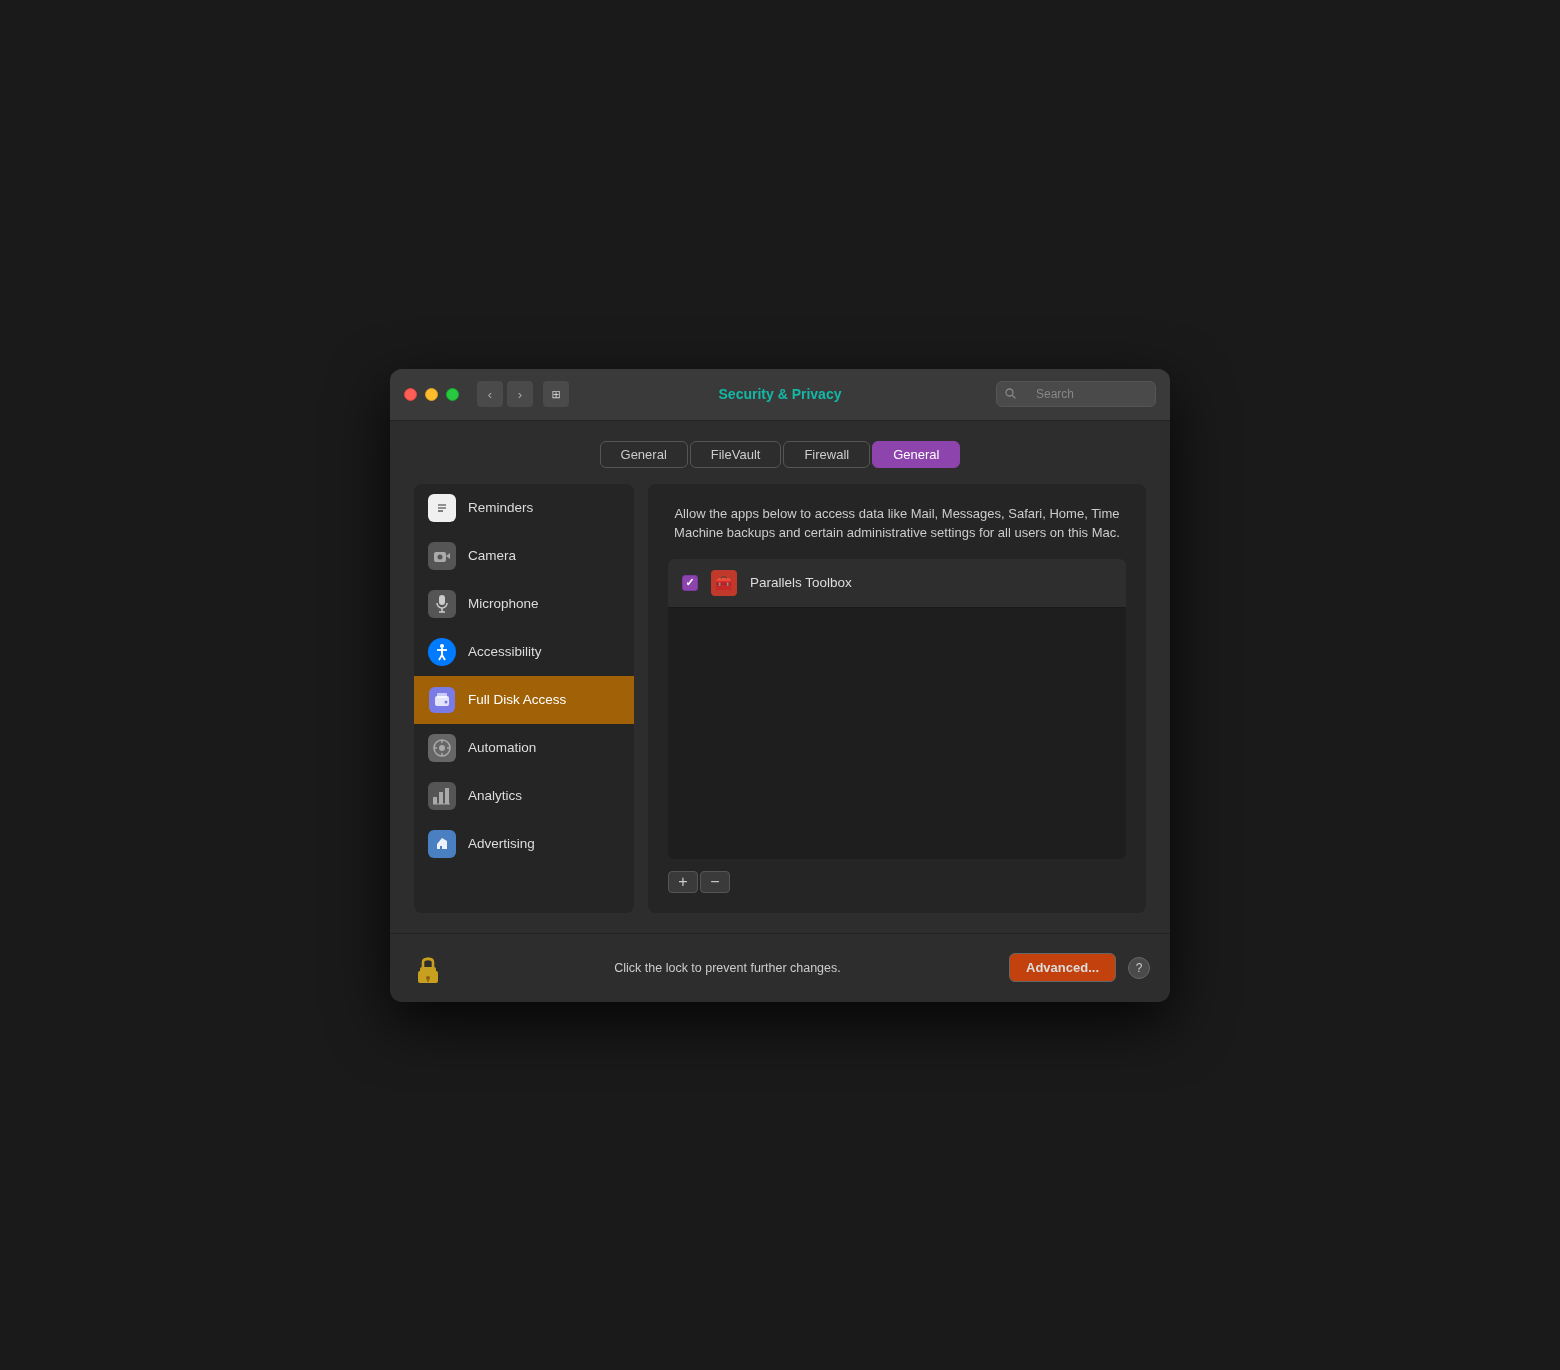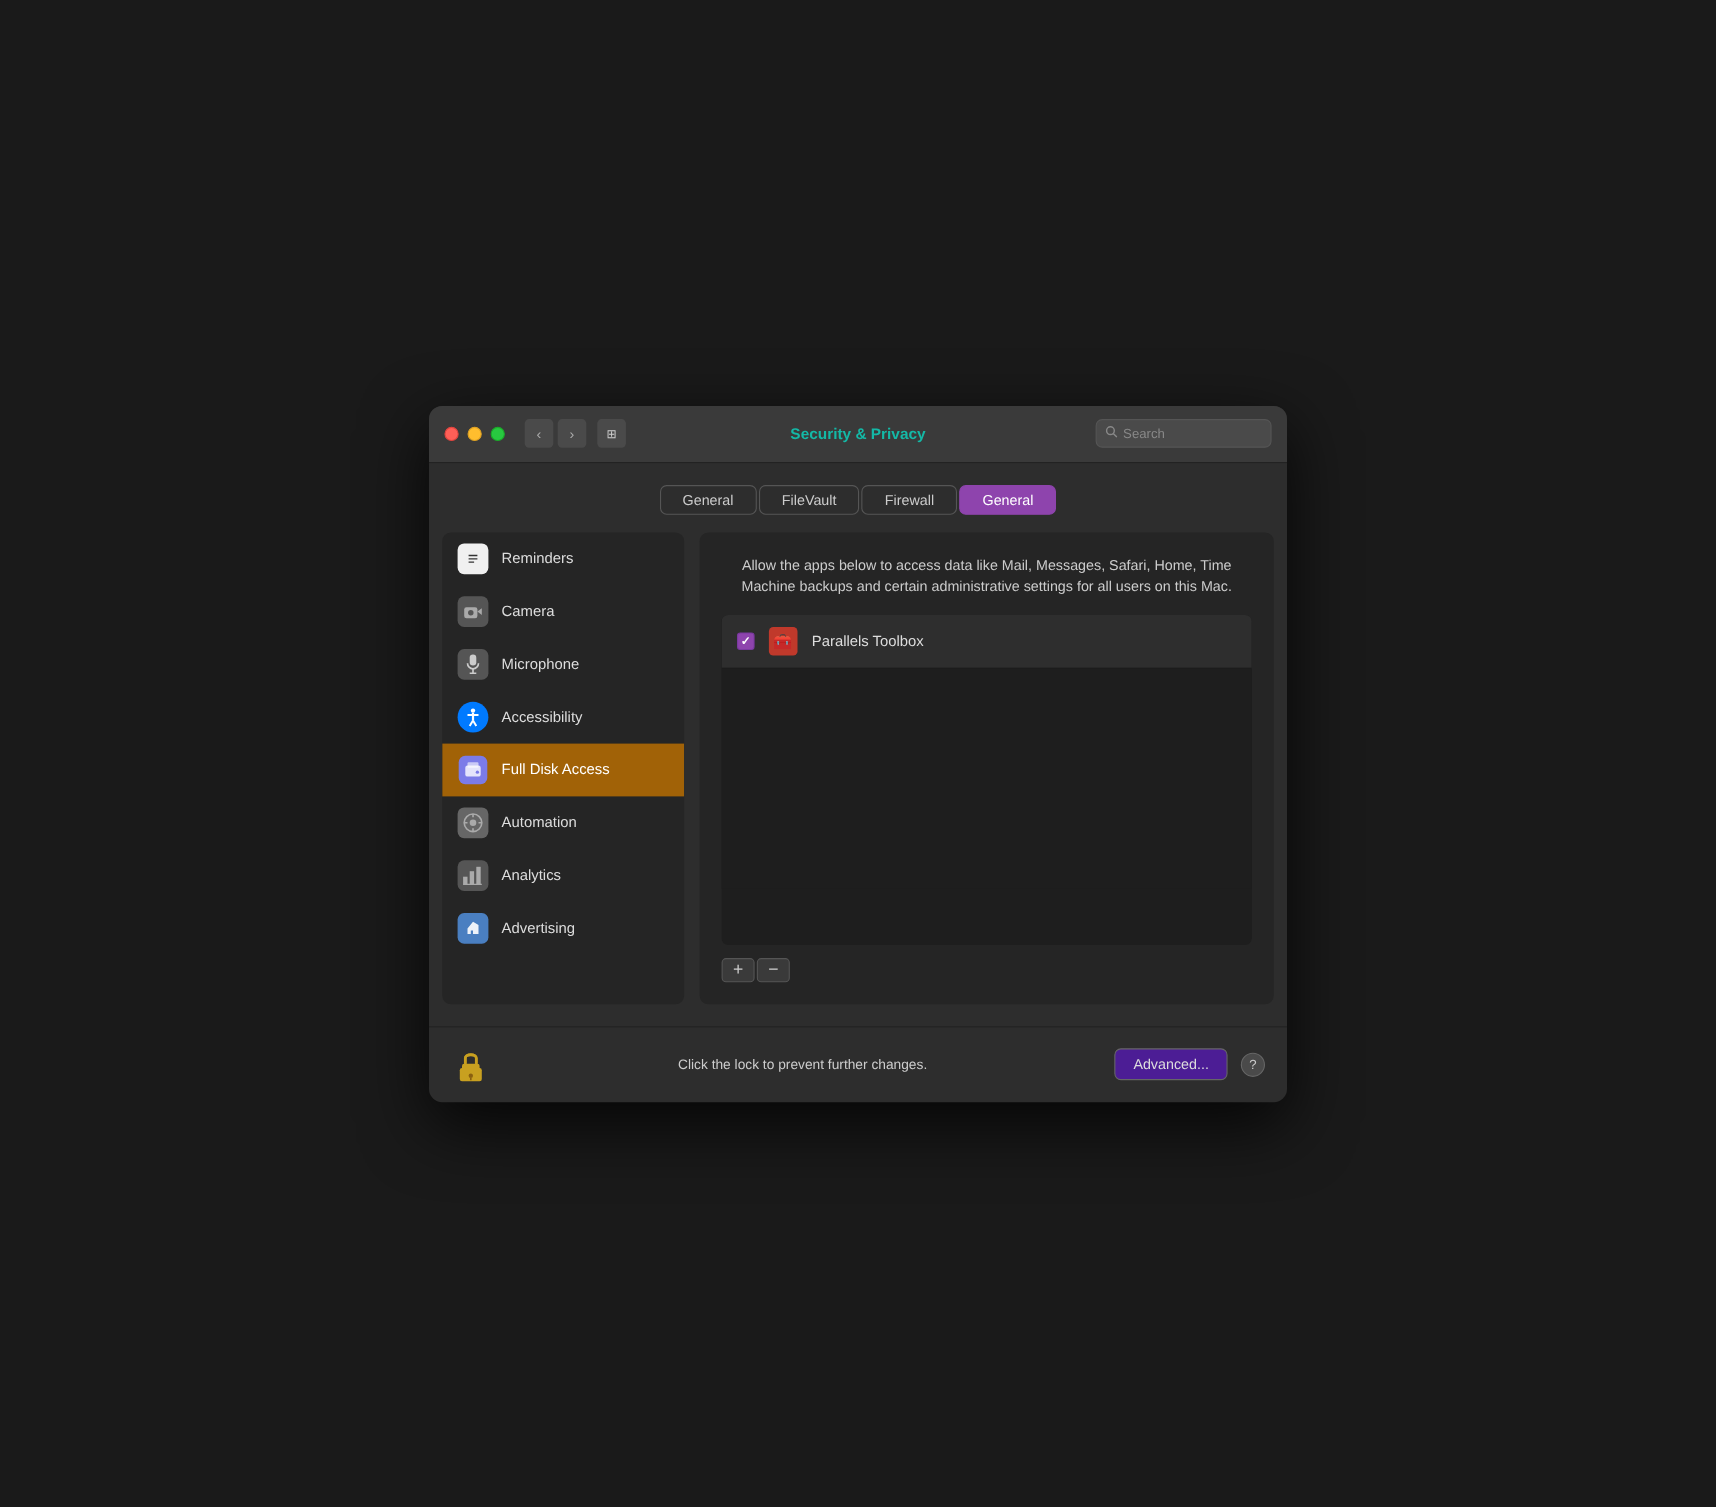--- a/index.html
+++ b/index.html
@@ -85,21 +85,21 @@
     .search-box {
       margin-left: auto;
       background: #4a4a4a;
       border: 1px solid #555;
       border-radius: 6px;
       height: 26px;
       width: 160px;
       display: flex;
       align-items: center;
       padding: 0 8px;
-      gap: 5px;
+      gap: 20px;
     }
     .search-icon-svg {
       color: #888;
       font-size: 11px;
       flex-shrink: 0;
     }
     .search-input {
       background: none;
       border: none;
       outline: none;
@@ -127,21 +127,21 @@
     }
     .tab.active {
       background: #8e44ad;
       border-color: #8e44ad;
       color: #fff;
       font-weight: 500;
     }
     .content-area {
       display: flex;
       gap: 0;
-      padding: 0 12px 20px;
+      padding: 0 24px 20px;
     }
     .sidebar {
       width: 220px;
       background: #252525;
       border-radius: 8px;
       overflow: hidden;
       flex-shrink: 0;
     }
     .sidebar-item {
       display: flex;
@@ -331,29 +331,30 @@
       height: 36px;
       flex-shrink: 0;
     }
     .lock-text {
       color: #ccc;
       font-size: 12.5px;
       flex: 1;
       text-align: center;
     }
     .advanced-btn {
-      background: #4c1d95;
+      background: #c2410c;
       border: 1px solid #666;
       border-radius: 6px;
       color: #ddd;
       font-size: 13px;
       padding: 6px 16px;
       cursor: pointer;
       font-family: inherit;
       margin-left: auto;
+      font-weight: bold;
     }
     .help-btn {
       width: 22px;
       height: 22px;
       border-radius: 50%;
       border: 1px solid #666;
       background: #4a4a4a;
       color: #ccc;
       font-size: 12px;
       display: flex;

